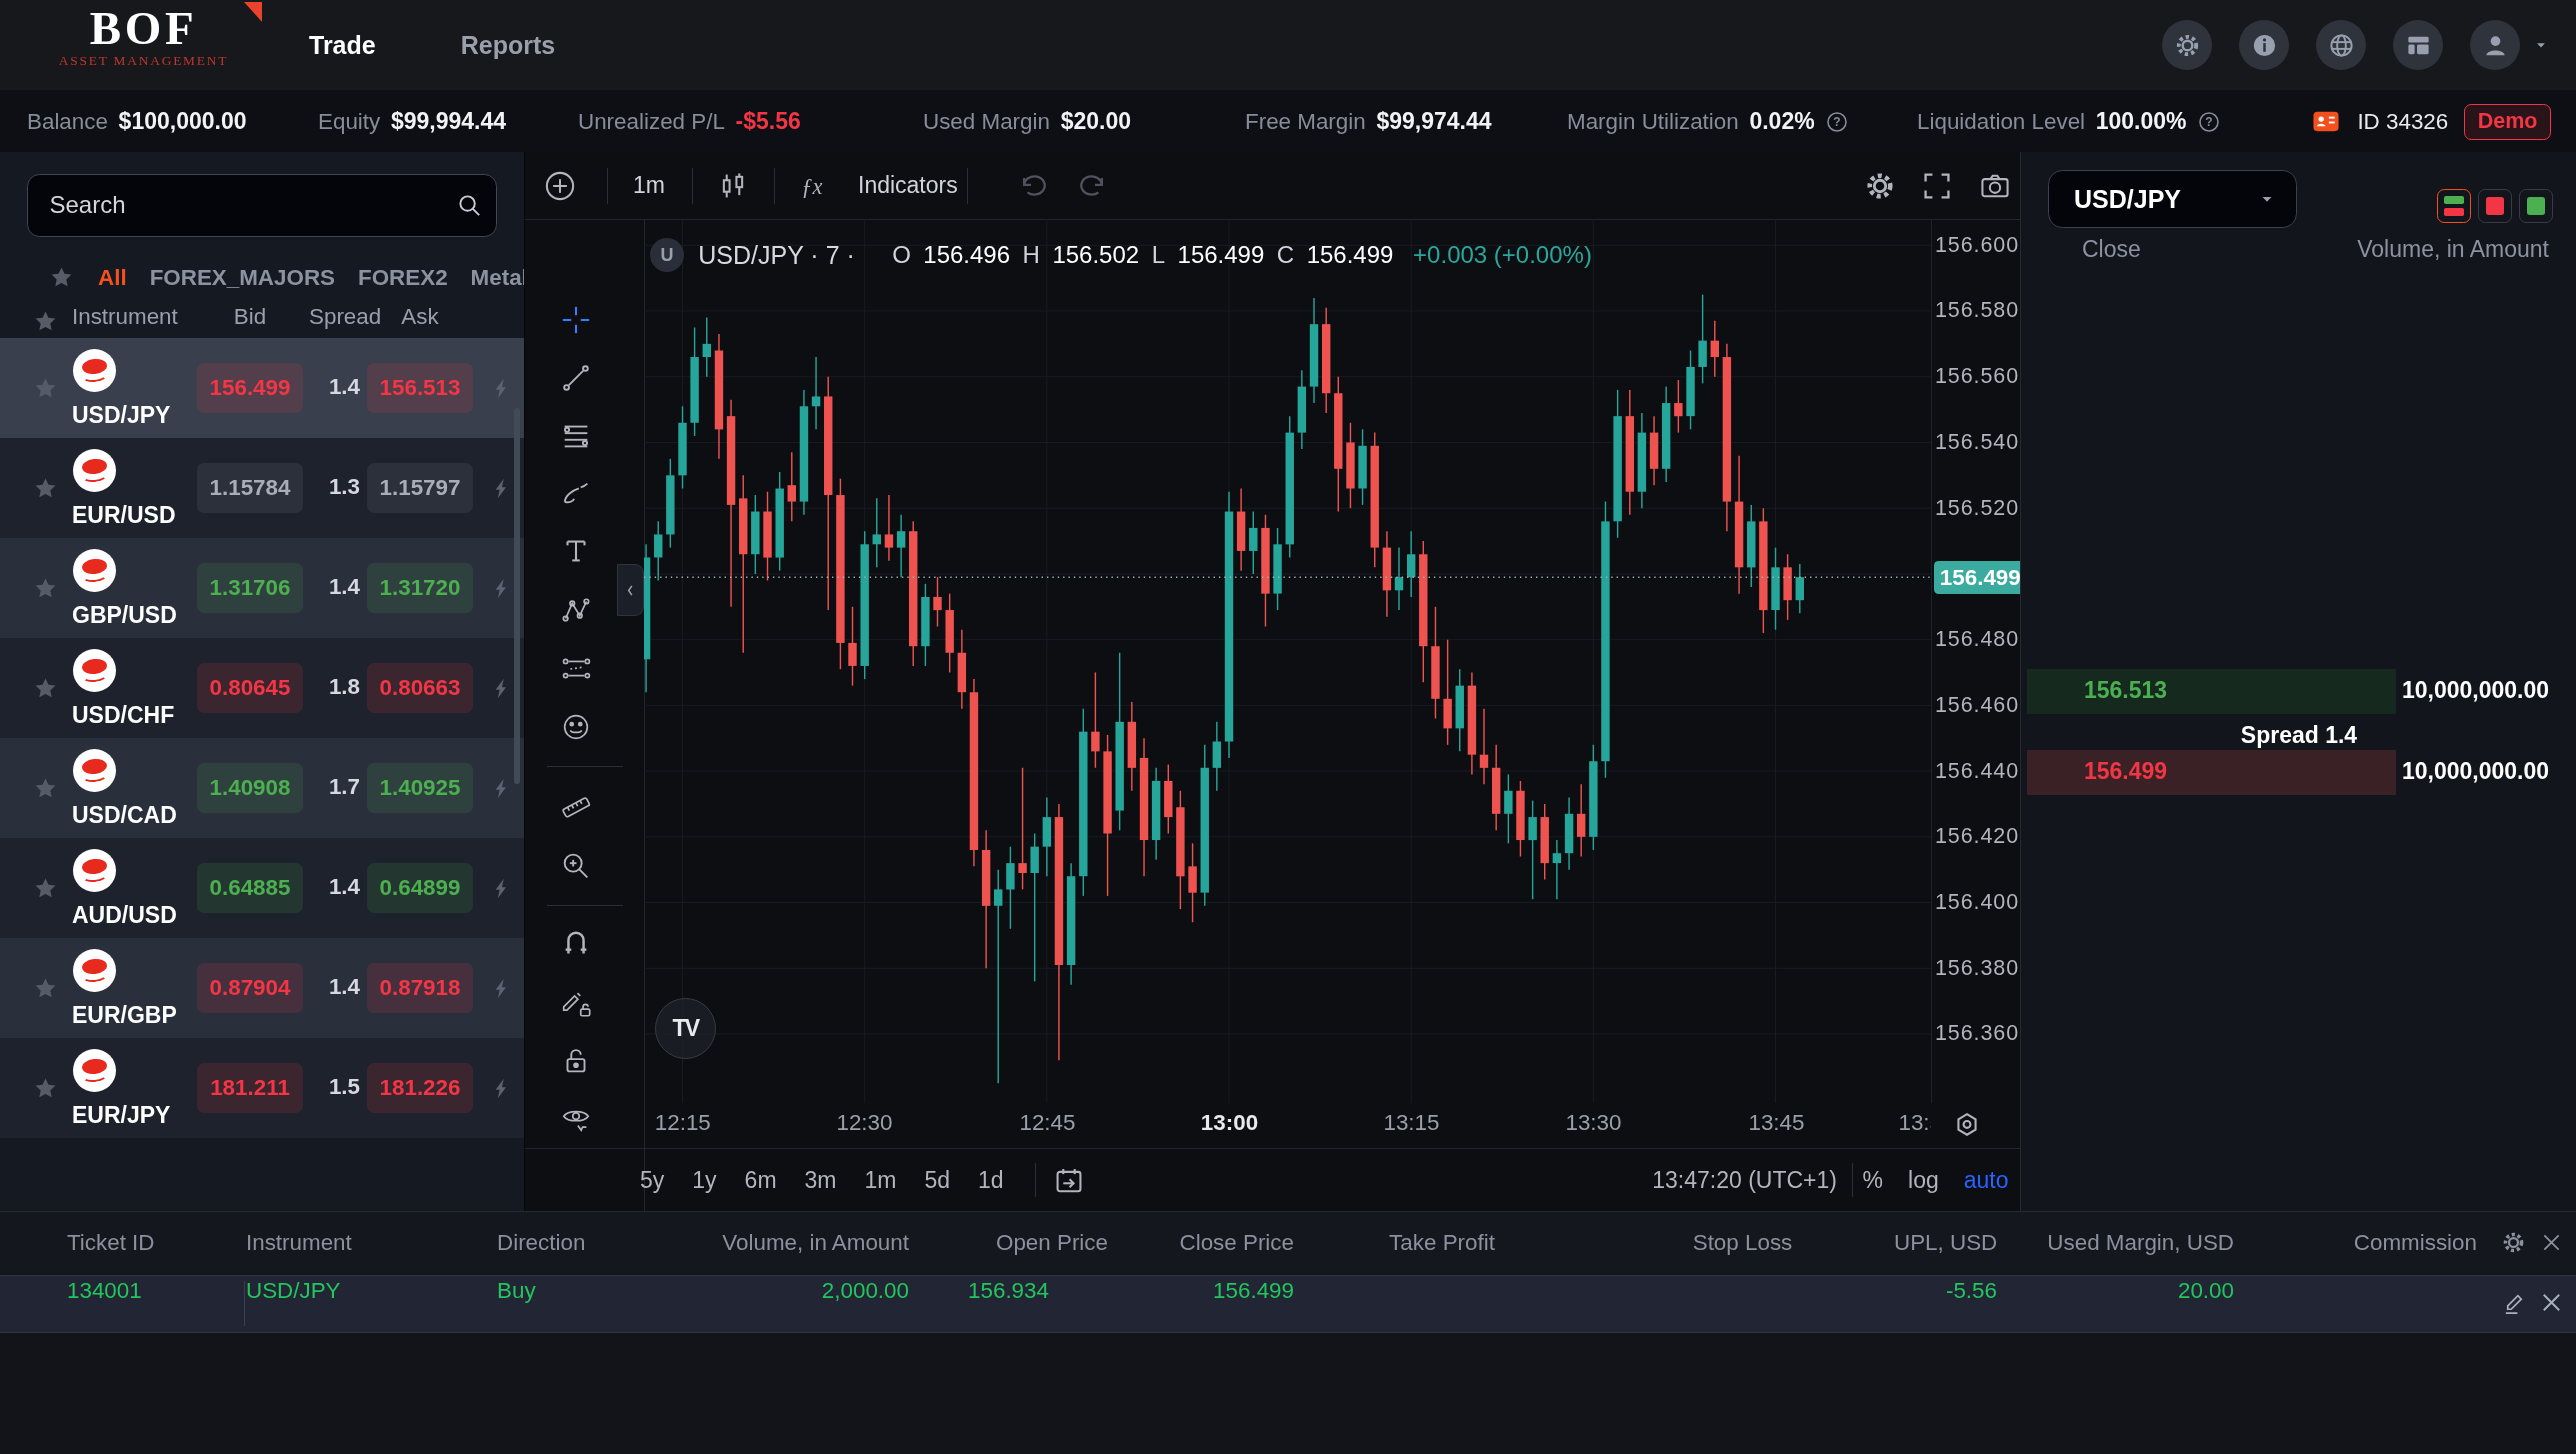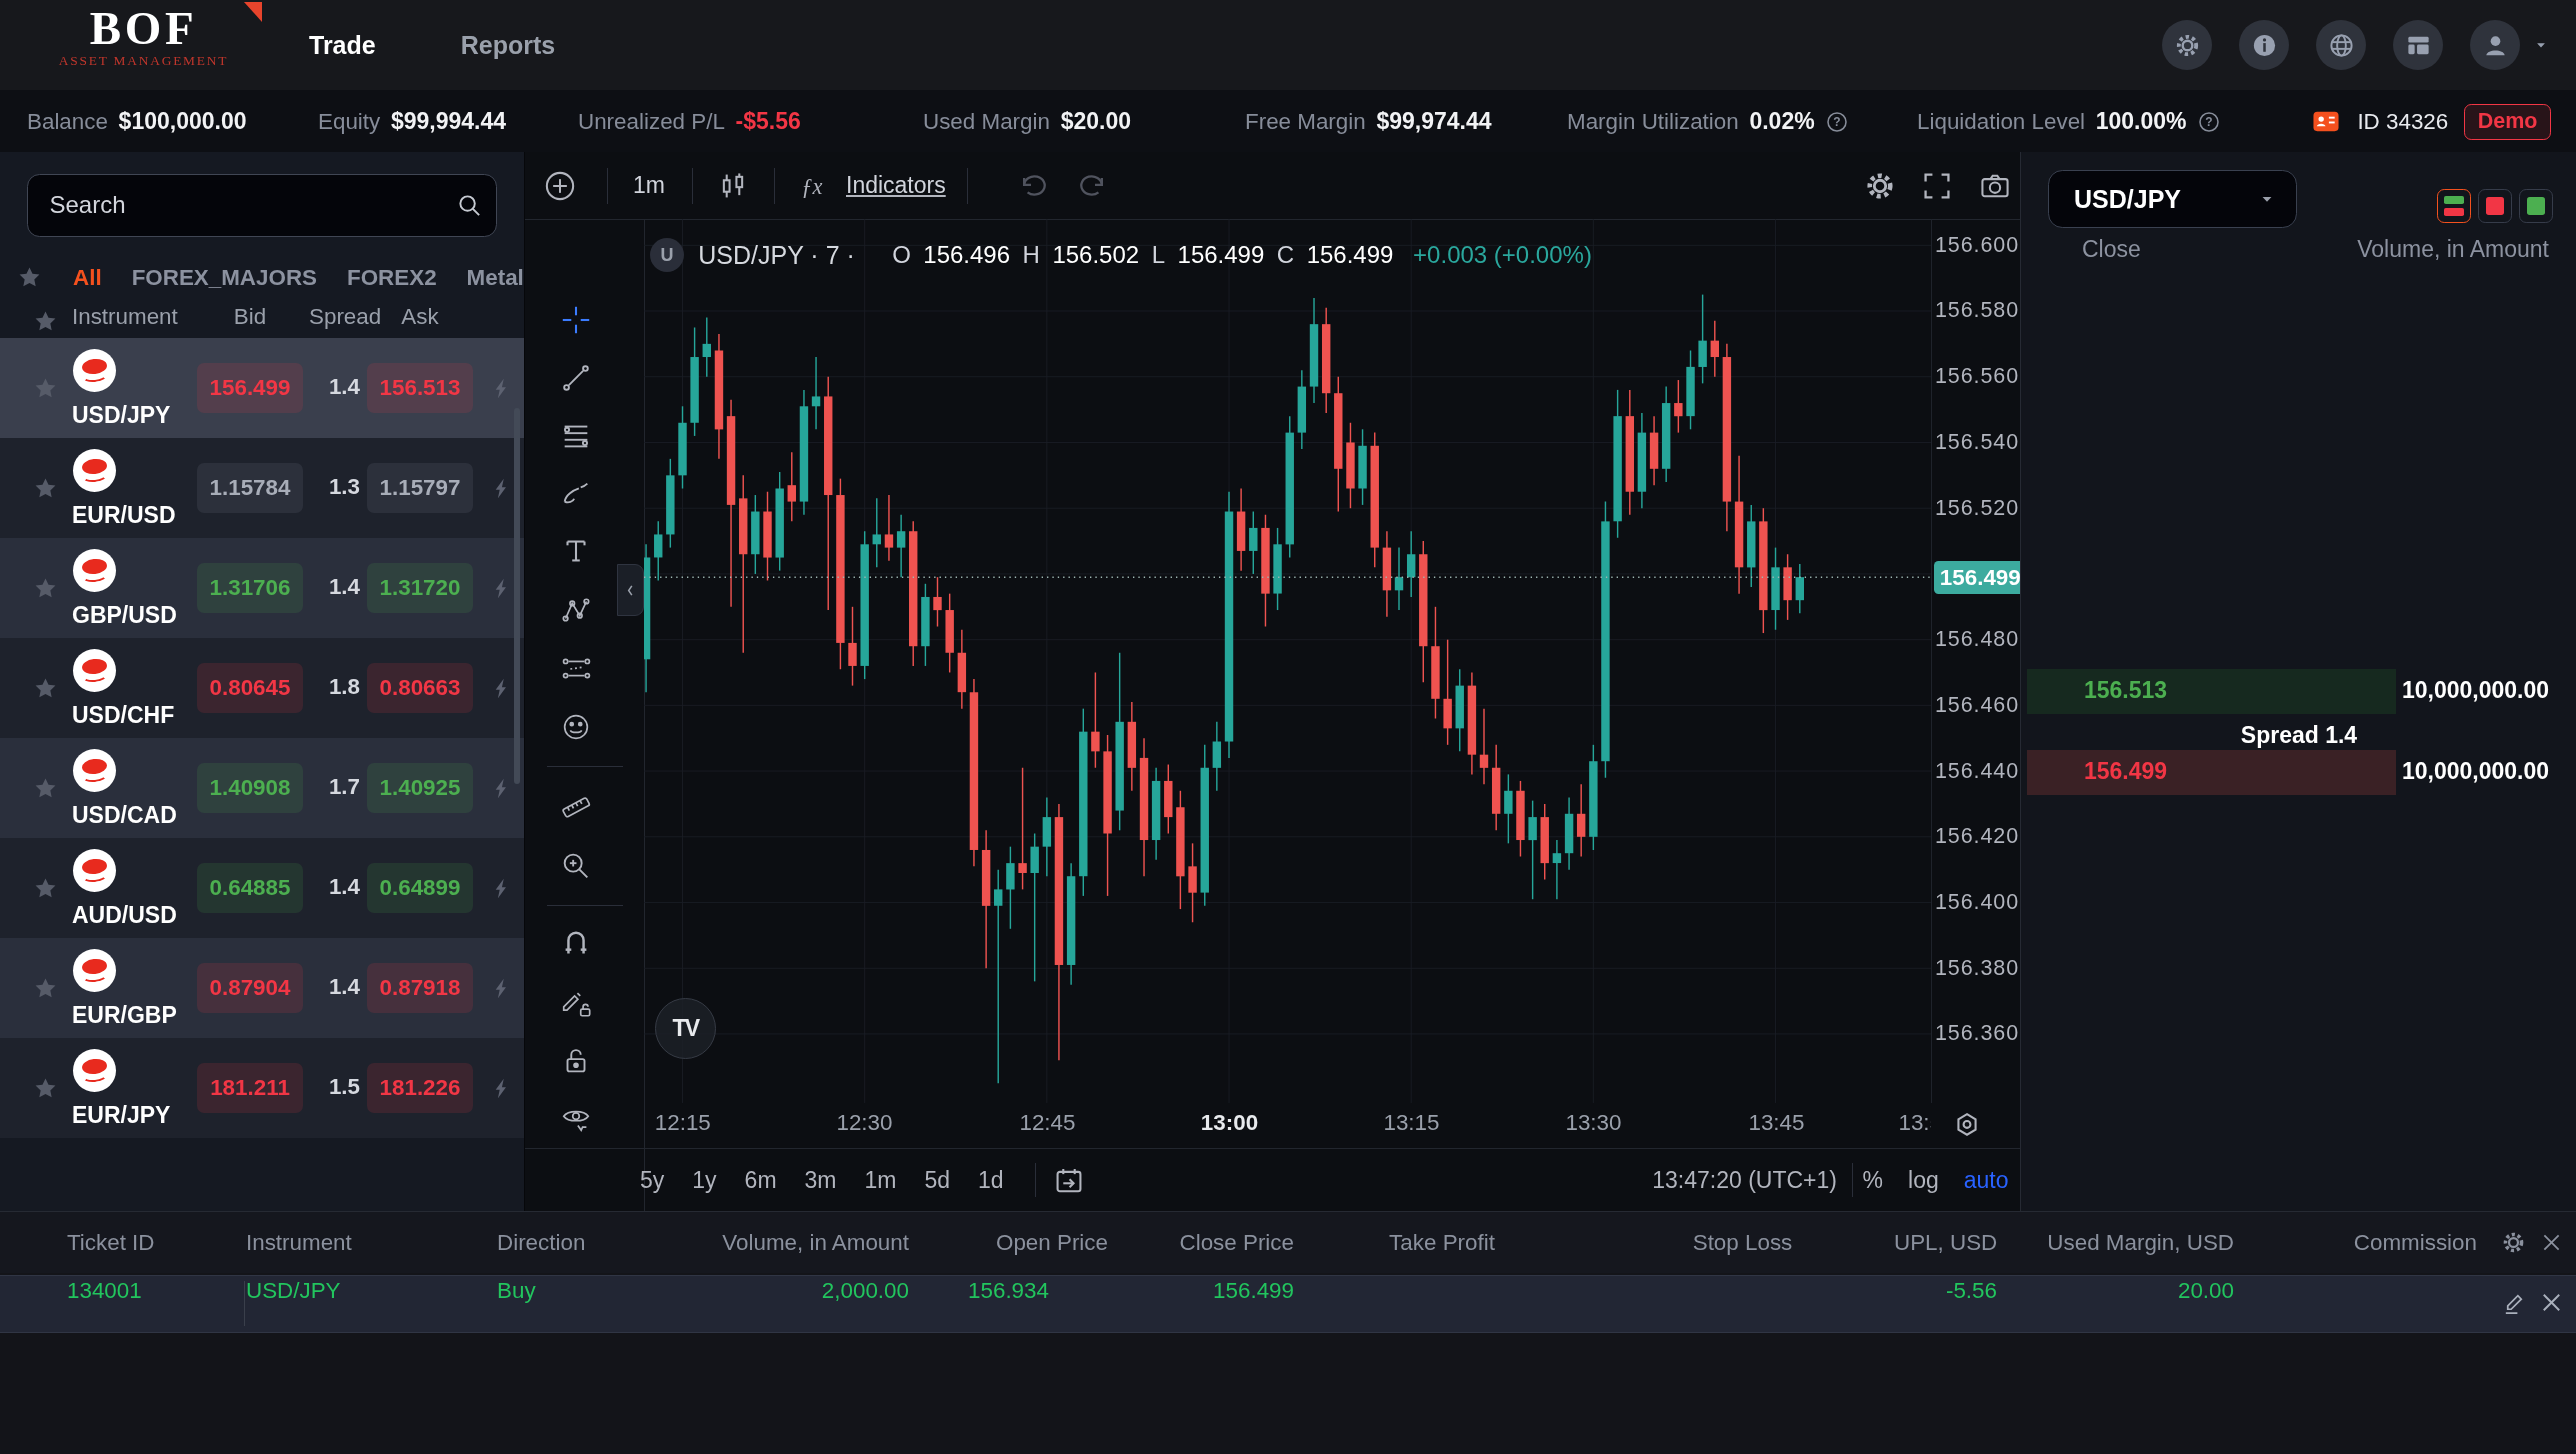--- a/index.html
+++ b/index.html
@@ -40,22 +40,22 @@
               padding:4.5px 12.5px;background:rgba(242,54,69,.12);}
 
   
   #sidebar{left:0;top:152px;width:524px;height:1059px;background:#151922;overflow:hidden;}
   #searchwrap{left:27px;top:21.5px;width:470px;height:63px;}
   #search-input{width:100%;height:100%;box-sizing:border-box;background:#04050a;border:1.8px solid #404654;
                 border-radius:12.5px;color:#e8eaed;font-size:24px;padding:0 57px 0 21.5px;outline:none;
                 font-family:"Liberation Sans",sans-serif;}
   #search-input::placeholder{color:#d3d6dd;}
   #search-ic{position:absolute;right:14.3px;top:18px;width:27px;height:27px;color:#c6cad2;}
-  #cats{left:0;top:104px;width:524px;height:43px;display:flex;align-items:center;gap:30px;
-        padding-left:16px;overflow:hidden;white-space:nowrap;}
+  #cats{left:0;top:104px;width:524px;height:43px;display:flex;align-items:center;gap:23px;
+        padding-left:48px;overflow:hidden;white-space:nowrap;}
   #cats .star{width:27px;height:27px;color:#565b68;cursor:pointer;flex:0 0 auto;}
   .cat{font-size:22.4px;font-weight:bold;color:#8c92a0;cursor:pointer;}
   .cat.active{color:#f4511e;}
   #listhead{left:0;top:152px;width:524px;height:36px;}
   #listhead .star{position:absolute;left:32px;top:3.6px;width:27px;height:27px;color:#565b68;}
   .lh{position:absolute;font-size:22.4px;color:#9aa0ab;}
   #rows{left:0;top:186px;width:524px;height:872px;overflow:hidden;}
   .wrow{position:relative;width:524px;height:100px;cursor:pointer;}
   .wrow.sel{background:#3a3f4d;}
   .wrow.evn{background:#2a2f3c;}
@@ -480,21 +480,21 @@
               <rect x="6" y="9" width="5" height="10"></rect>
               <line x1="8.5" y1="4" x2="8.5" y2="9"></line>
               <line x1="8.5" y1="19" x2="8.5" y2="24"></line>
               <rect x="17" y="6" width="5" height="9"></rect>
               <line x1="19.5" y1="3" x2="19.5" y2="6"></line>
               <line x1="19.5" y1="15" x2="19.5" y2="22"></line>
             </svg>
           </span>
         </div>
       <div class="cdiv" style="left:249px;"></div>
-      <div class="ctb" style="left:274px;gap:9px;text-decoration:underline;">
+      <div class="ctb" style="left:274px;gap:21px;">
         <span class="icon" style="width:38px;height:32px;">
             <svg viewBox="0 0 34 28">
               <text x="2" y="21" font-size="20" font-style="italic" fill="currentColor" font-family="Liberation Serif,serif">ƒx</text>
             </svg>
           </span>
         <span class="ctbtxt">Indicators</span>
       </div>
       <div class="cdiv" style="left:442px;"></div>
       <div class="ctb dim" style="left:490px;">
           <span class="icon">

